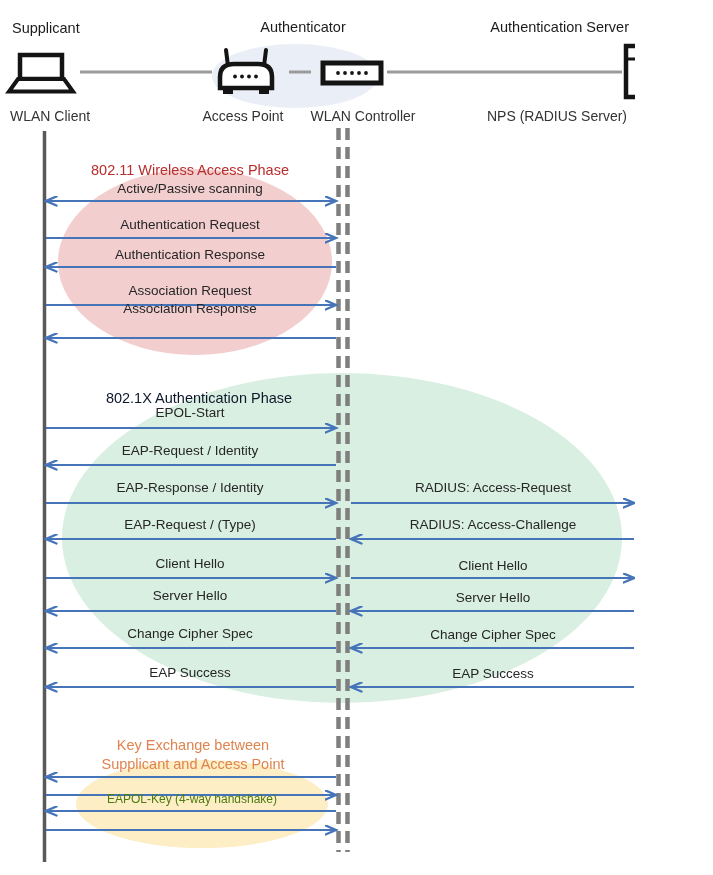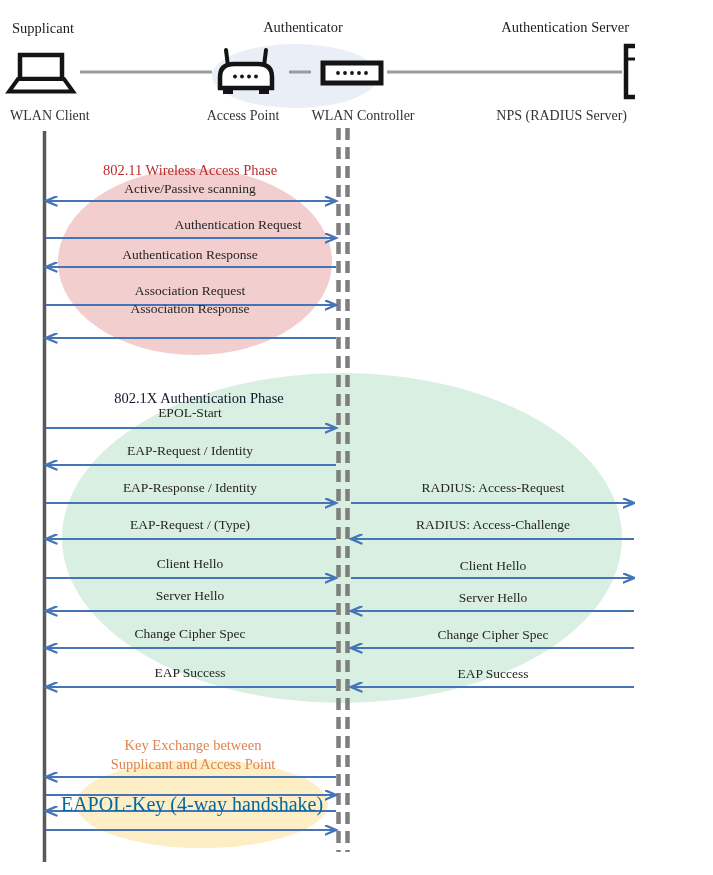--- a/index.html
+++ b/index.html
@@ -1,32 +1,32 @@
 <!DOCTYPE html>
 <html><head>
 <meta charset="utf-8">
 <style>
   html,body{margin:0;padding:0;background:#ffffff;}
   .canvas{
     position:relative;width:635px;height:875px;background:#ffffff;
-    font-family:Liberation Serif, serif;overflow:hidden;
+    font-family:Liberation Sans, sans-serif;overflow:hidden;
   }
   .canvas svg{position:absolute;left:0;top:0;}
   .lbl{
     position:absolute;white-space:nowrap;font-size:13.5px;color:#262626;
     line-height:1.15;
   }
   .ctr{transform:translateX(-50%);}
   .actor{font-size:14.5px;color:#1c1c1c;}
   .device{font-size:14px;color:#333333;}
   .ph-title{font-size:14.5px;margin-top:16px;}
   .ph1{color:#b92d2d;}
   .ph2{color:#0f172a;}
   .ph3{color:#e0834e;}
-  .keylbl{font-size:20px;color:#0369a1;}
+  .keylbl{font-size:12px;color:#4d7c0f;}
 </style>
 </head>
 <body>
 
 <div class="canvas">
 
   <svg width="713" height="875" viewBox="0 0 713 875">
     <defs>
       <marker id="ah-r" markerUnits="userSpaceOnUse" markerWidth="14" markerHeight="12" refX="11.5" refY="5.5" orient="auto">
         <path d="M1,1 L11.5,5.5 L1,10" fill="none" stroke="#4674b9" stroke-width="2.4" stroke-linecap="round" stroke-linejoin="miter"></path>
@@ -126,21 +126,21 @@
   <div class="lbl actor ctr" style="left:303px;top:19px;">Authenticator</div>
   <div class="lbl actor" style="right:6px;top:19px;">Authentication Server</div>
 
   <div class="lbl device" style="left:10px;top:108px;">WLAN Client</div>
   <div class="lbl device ctr" style="left:243px;top:108px;">Access Point</div>
   <div class="lbl device ctr" style="left:363px;top:108px;">WLAN Controller</div>
   <div class="lbl device" style="right:8px;top:108px;">NPS (RADIUS Server)</div>
 
   <div class="lbl ph-title ph1 ctr" style="left:190px;top:146px;">802.11 Wireless Access Phase</div>
   <div class="lbl ctr" style="left:190px;top:181px;text-align:right;">Active/Passive scanning</div>
-  <div class="lbl ctr" style="left:190px;top:217px;margin-left:48px;">Authentication Request</div>
+  <div class="lbl ctr" style="left:190px;top:217px;">Authentication Request</div>
   <div class="lbl ctr" style="left:190px;top:247px;">Authentication Response</div>
   <div class="lbl ctr" style="left:190px;top:283px;">Association Request</div>
   <div class="lbl ctr" style="left:190px;top:301px;">Association Response</div>
 
   <div class="lbl ph-title ph2 ctr" style="left:199px;top:374px;">802.1X Authentication Phase</div>
   <div class="lbl ctr" style="left:190px;top:405px;">EPOL-Start</div>
   <div class="lbl ctr" style="left:190px;top:443px;">EAP-Request / Identity</div>
   <div class="lbl ctr" style="left:190px;top:480px;">EAP-Response / Identity</div>
   <div class="lbl ctr" style="left:190px;top:517px;">EAP-Request / (Type)</div>
   <div class="lbl ctr" style="left:190px;top:556px;">Client Hello</div>

